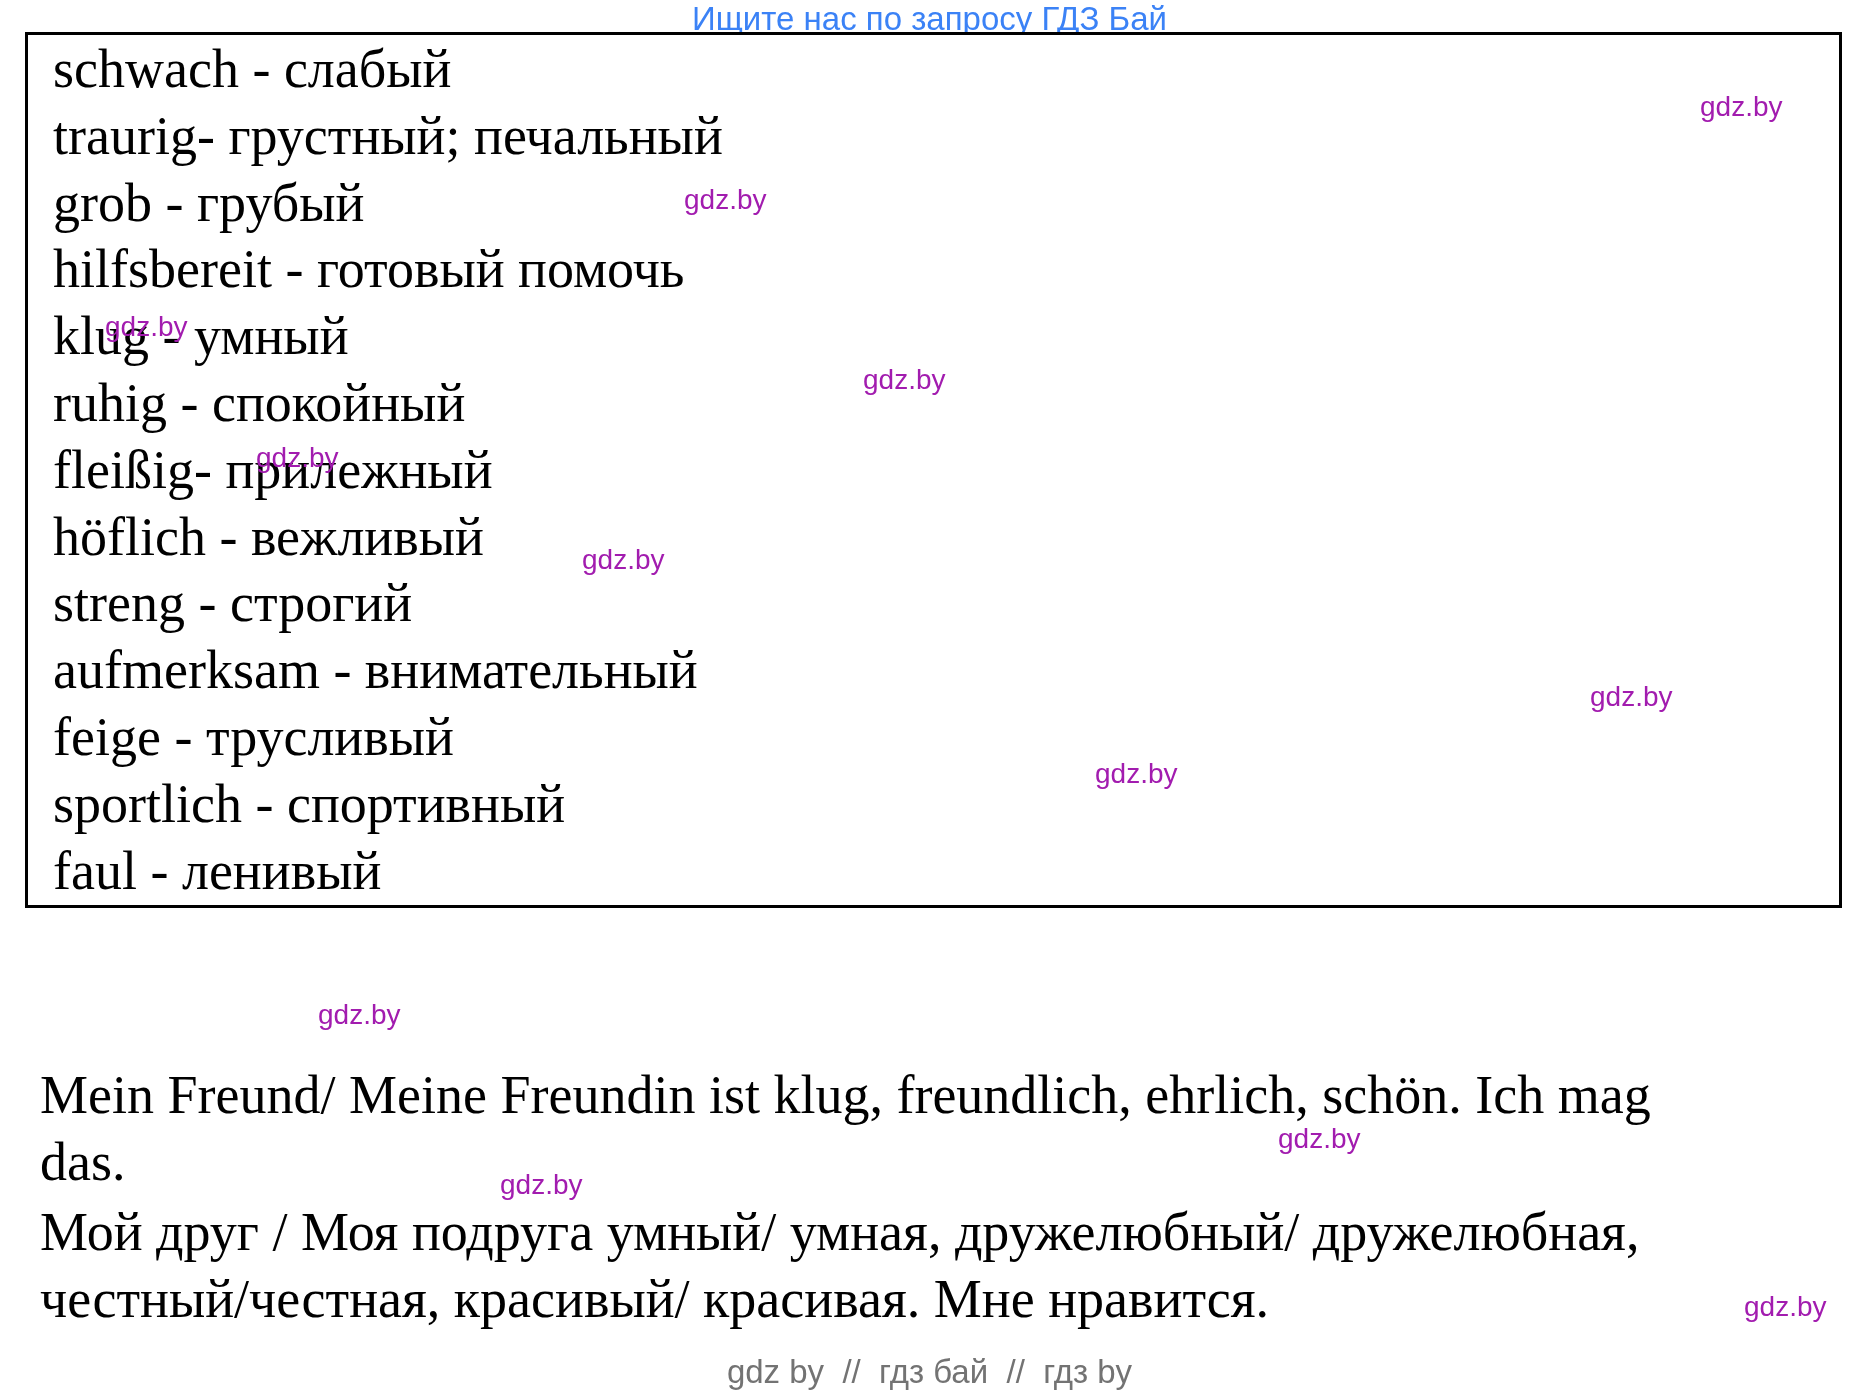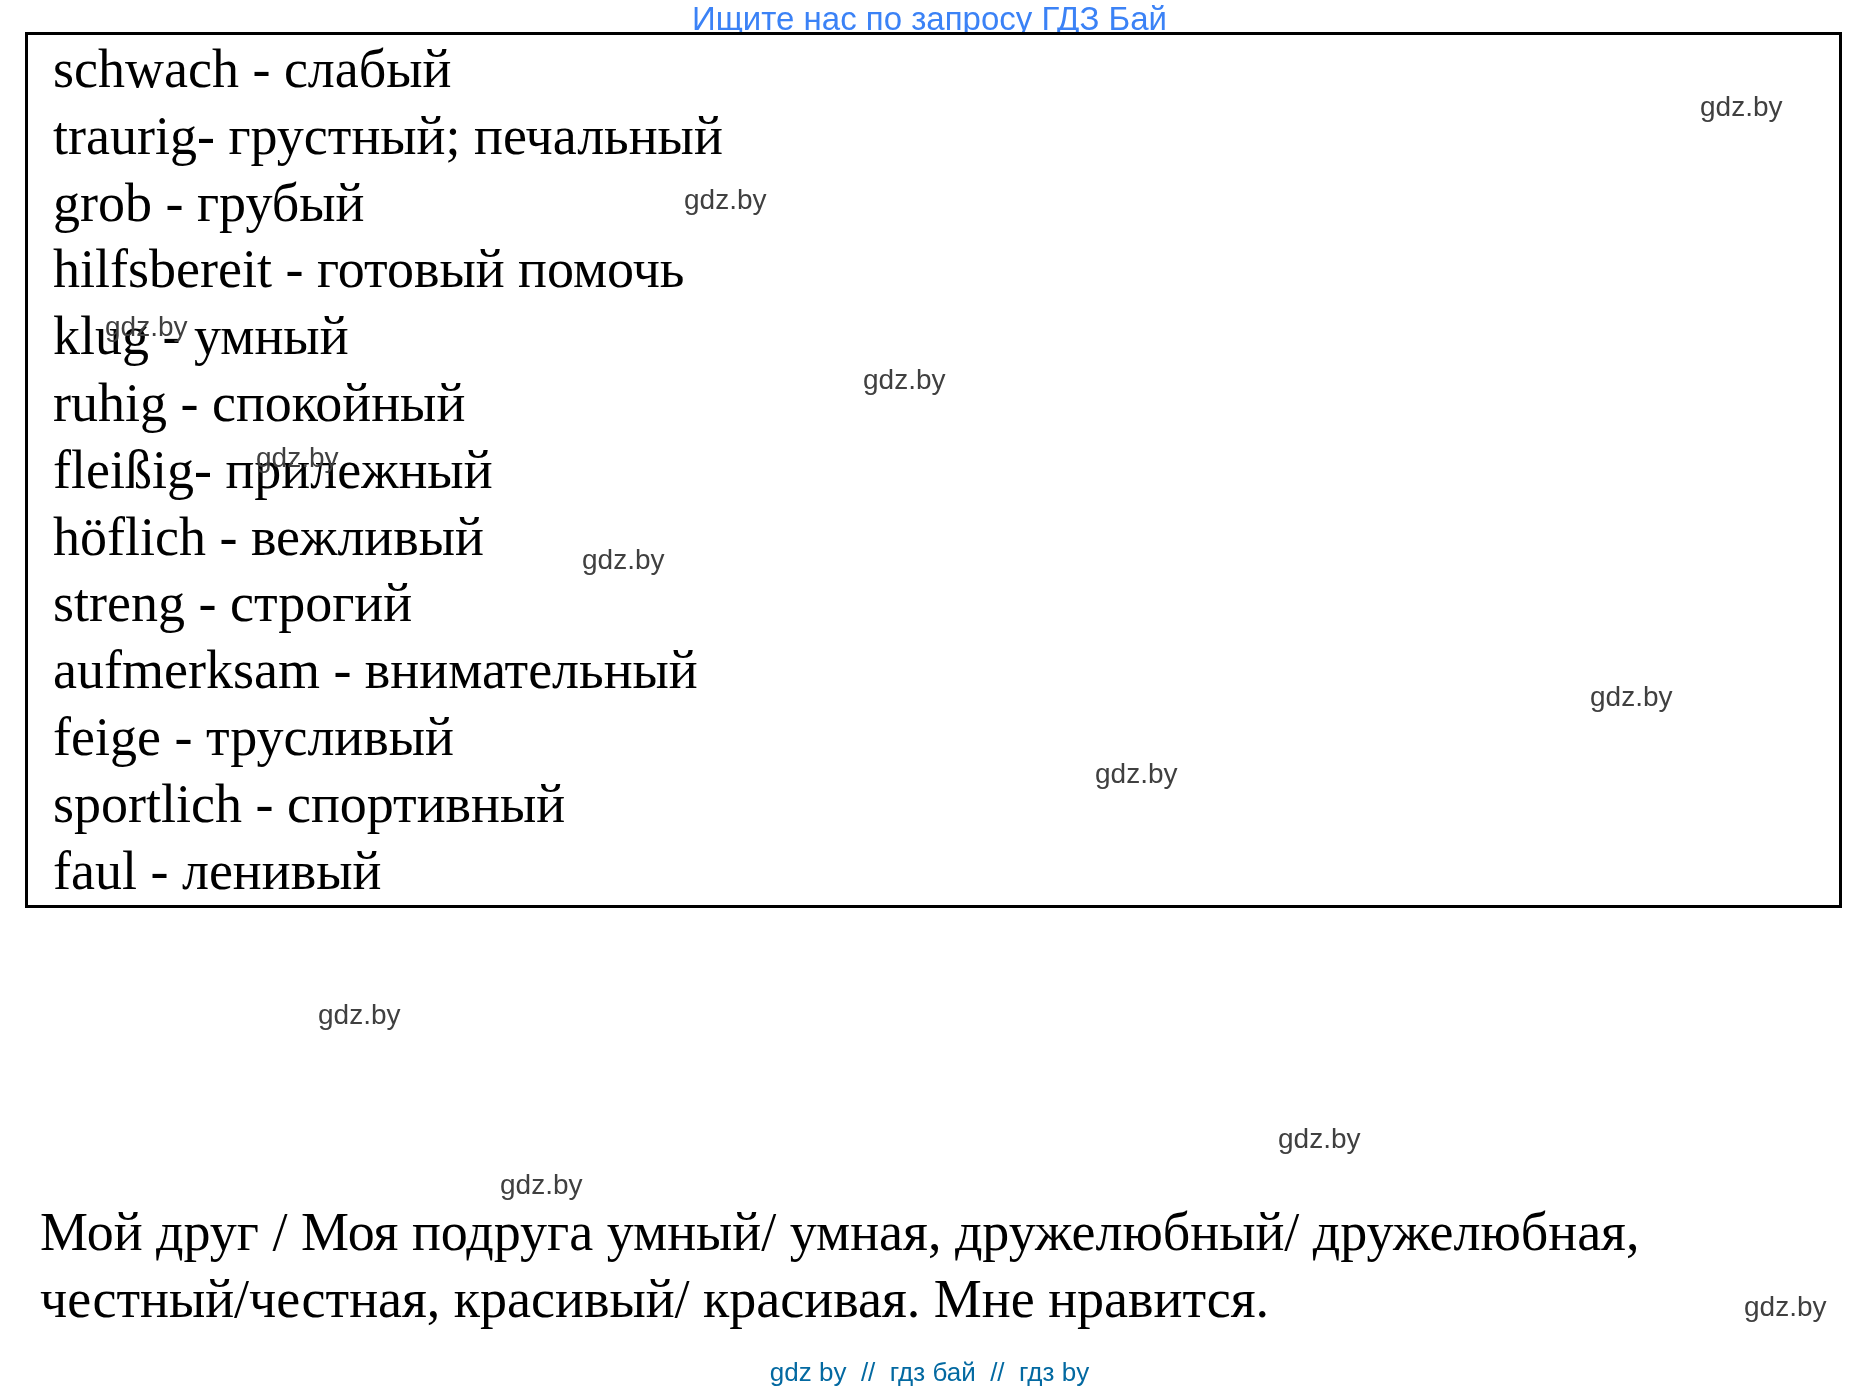--- a/index.html
+++ b/index.html
@@ -46,21 +46,21 @@
     line-height: 66.8px;
     white-space: nowrap;
   }
 
   
   .wm {
     position: absolute;
     font-family: "Liberation Sans", sans-serif;
     font-size: 28px;
     line-height: 34px;
-    color: #404040;
+    color: #a21caf;
     white-space: nowrap;
   }
 
   
   .para {
     position: absolute;
     left: 40px;
   }
   .para-line {
     font-size: 54px;
@@ -71,23 +71,23 @@
   .para-ru { top: 1199px; }
 
   
   .footer {
     position: absolute;
     top: 1352px;
     left: 0;
     width: 100%;
     text-align: center;
     font-family: "Liberation Sans", sans-serif;
-    font-size: 26px;
+    font-size: 33px;
     line-height: 40px;
-    color: #0369a1;
+    color: #737373;
     white-space: pre;
   }
 </style>
 </head>
 <body>
 
 <div class="page">
 
   <div class="site-banner">Ищите нас по запросу ГДЗ Бай</div>
 
@@ -113,20 +113,24 @@
   <span class="wm" style="left:863px;  top:363px;">gdz.by</span>
   <span class="wm" style="left:256px;  top:441px;">gdz.by</span>
   <span class="wm" style="left:582px;  top:543px;">gdz.by</span>
   <span class="wm" style="left:1590px; top:680px;">gdz.by</span>
   <span class="wm" style="left:1095px; top:757px;">gdz.by</span>
   <span class="wm" style="left:318px;  top:998px;">gdz.by</span>
   <span class="wm" style="left:1278px; top:1122px;">gdz.by</span>
   <span class="wm" style="left:500px;  top:1168px;">gdz.by</span>
   <span class="wm" style="left:1744px; top:1290px;">gdz.by</span>
 
+  <div class="para para-de">
+    <div class="para-line">Mein Freund/ Meine Freundin ist klug, freundlich, ehrlich, schön. Ich mag</div>
+    <div class="para-line">das.</div>
+  </div>
 
   <div class="para para-ru">
     <div class="para-line">Мой друг / Моя подруга умный/ умная, дружелюбный/ дружелюбная,</div>
     <div class="para-line">честный/честная, красивый/ красивая. Мне нравится.</div>
   </div>
 
   <div class="footer">gdz by  //  гдз бай  //  гдз by</div>
 
 </div>
 

